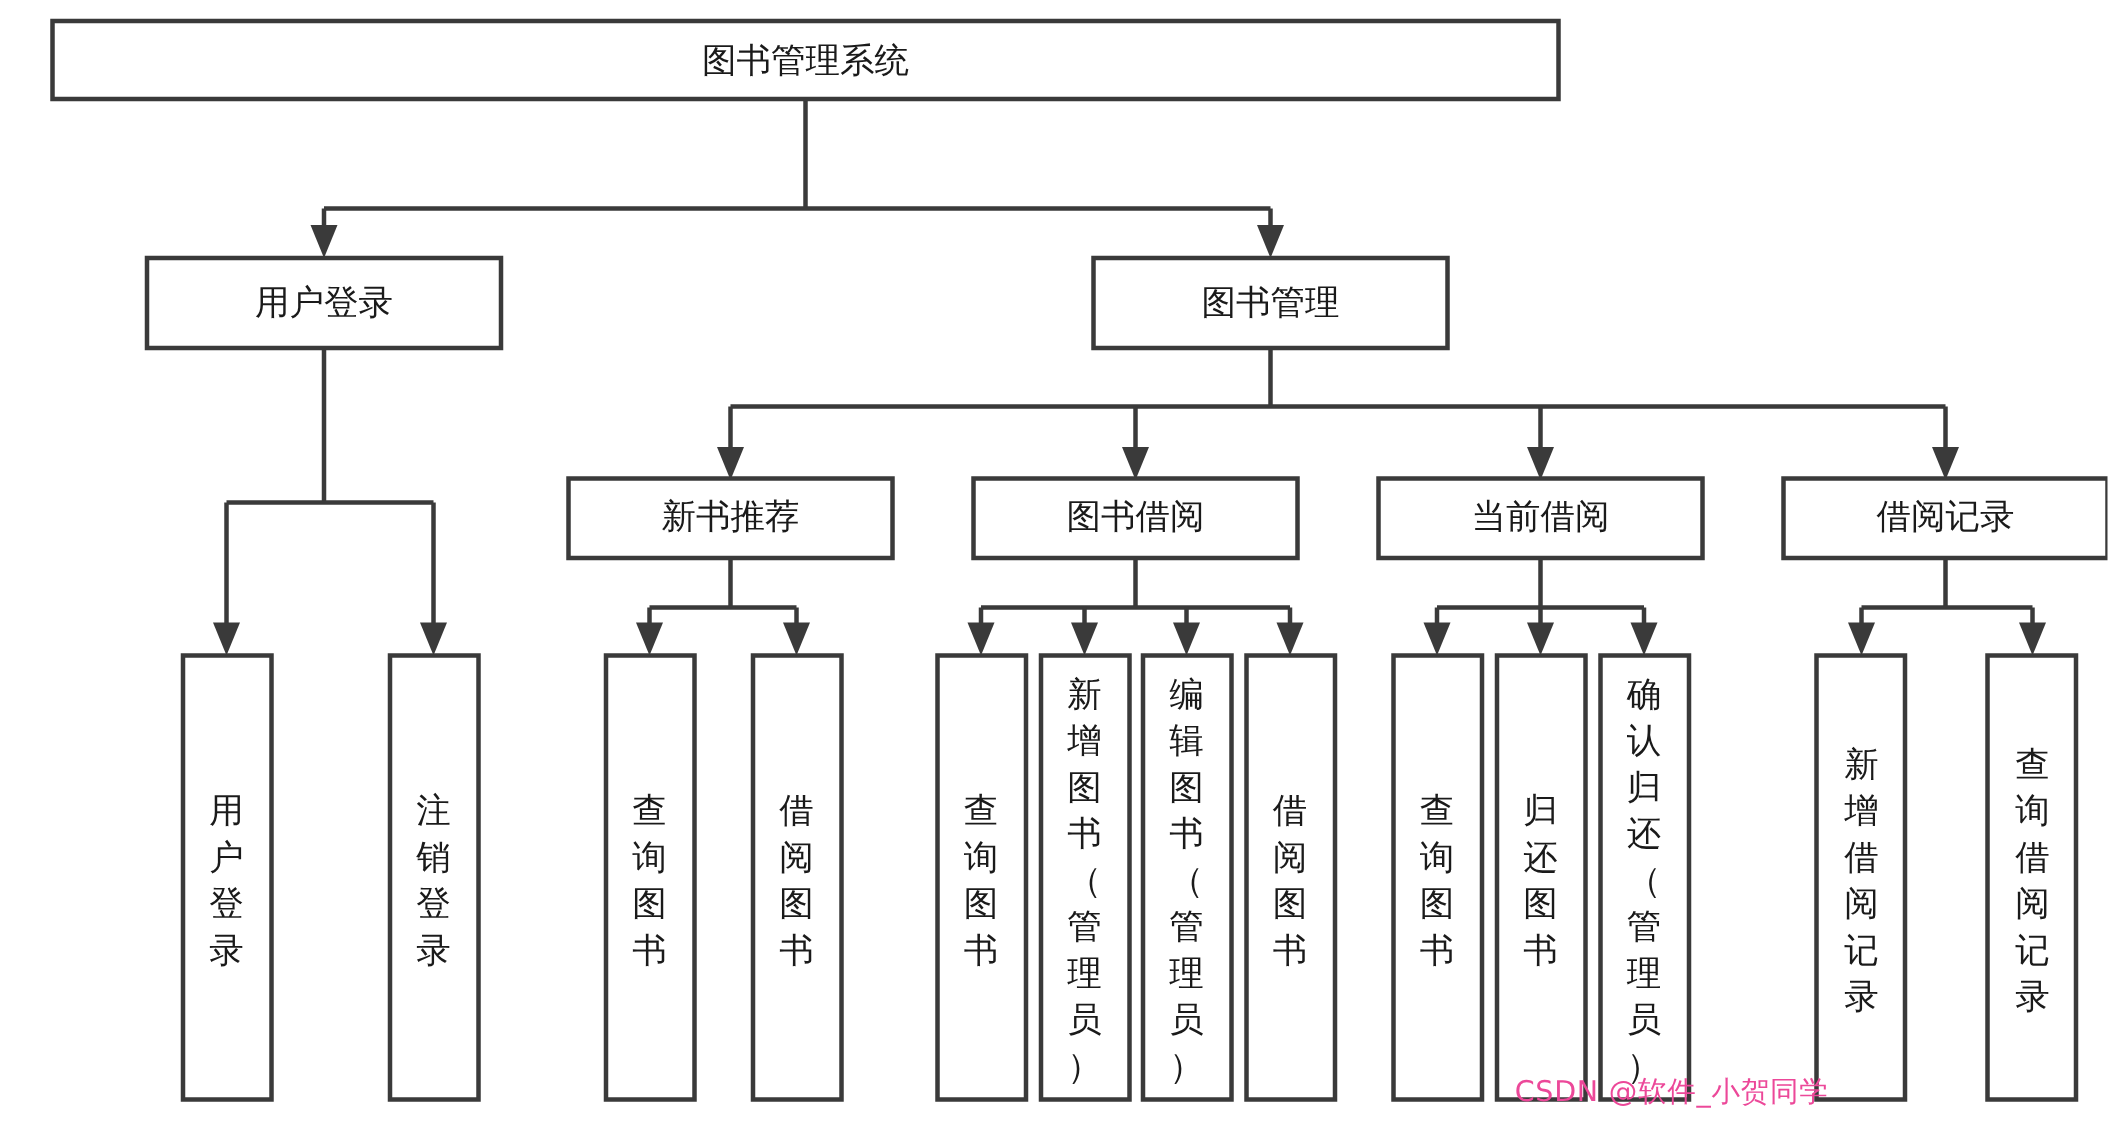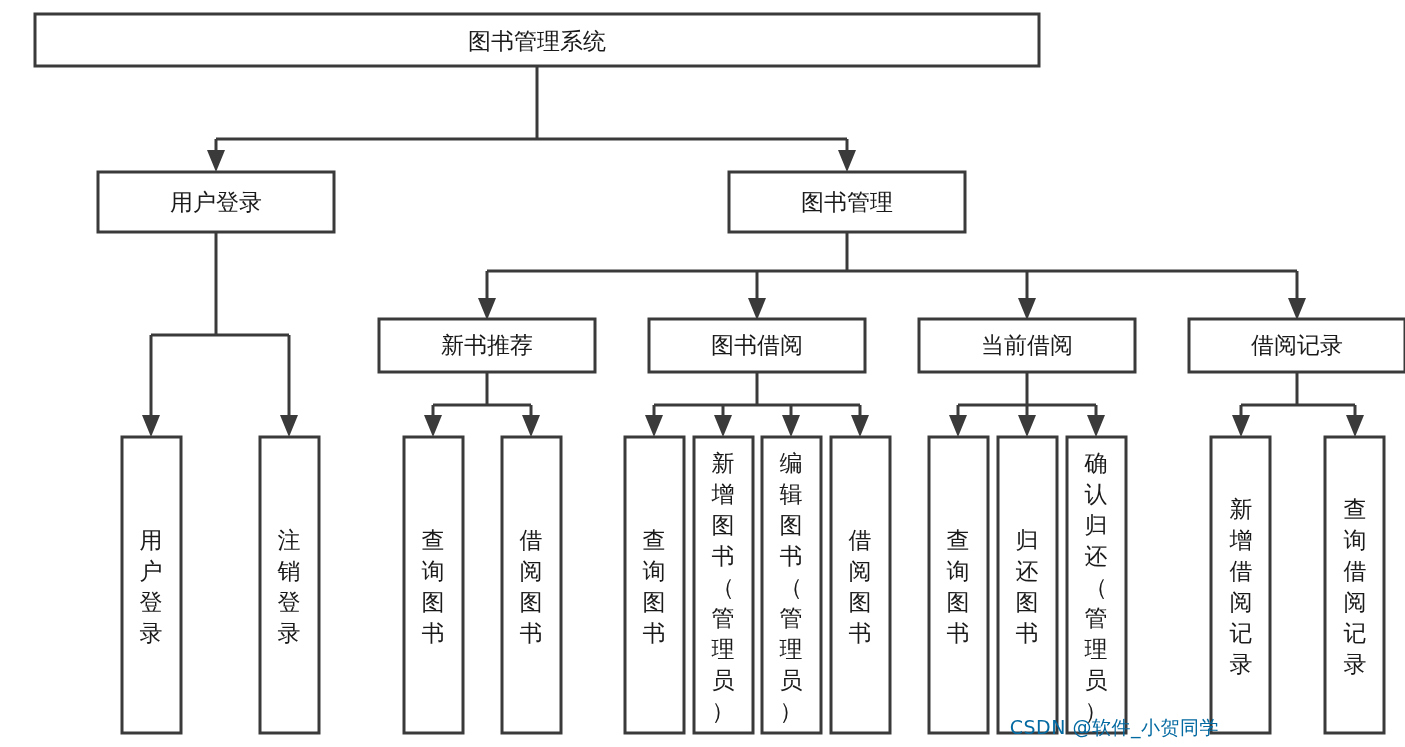--- a/index.html
+++ b/index.html
@@ -54,21 +54,21 @@
   .arrow-head {
     fill: #3a3a3a;
     stroke: none;
   }
   .watermark-text {
     position: absolute;
     right: 8px;
     bottom: 6px;
     font-family: "DejaVu Sans", "Liberation Sans", sans-serif;
     font-size: 19px;
-    color: #0369a1;
+    color: #ec4899;
     white-space: nowrap;
     letter-spacing: 0.5px;
   }
 </style>
 </head>
 <body>
 
 <div id="diagram-root">
   <svg class="flow" viewBox="0 0 1405 747" xmlns="http://www.w3.org/2000/svg">
 

